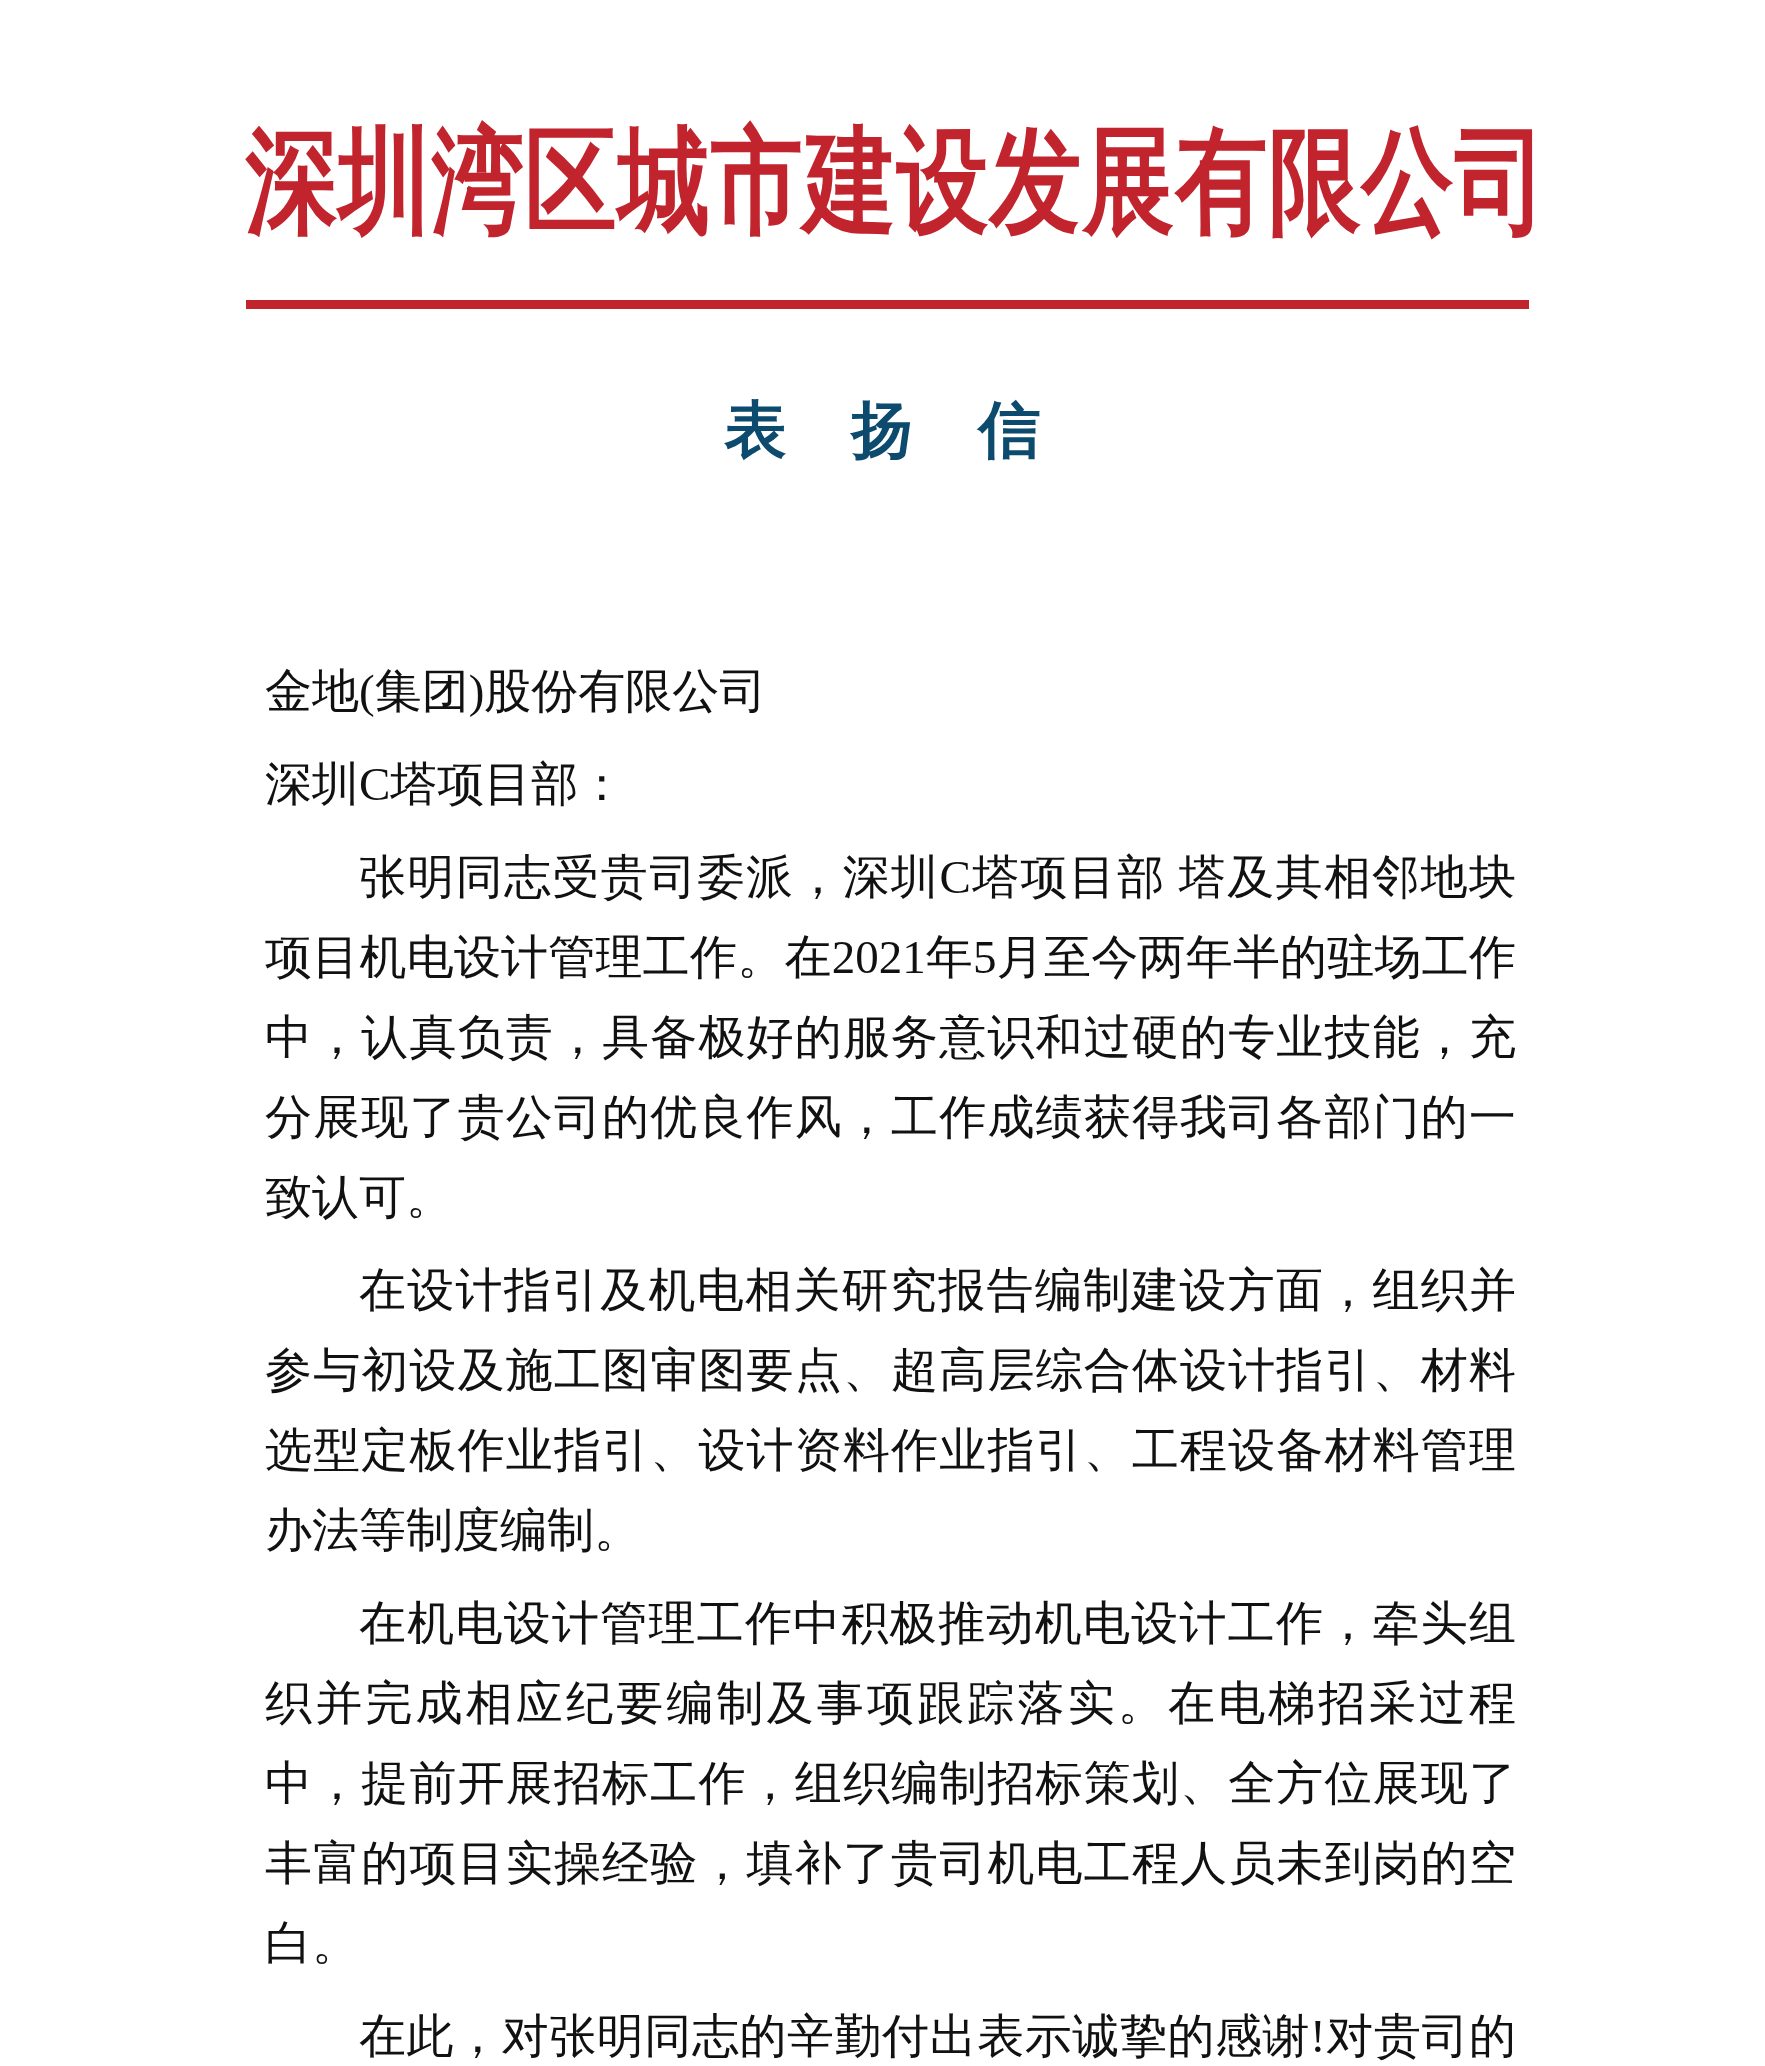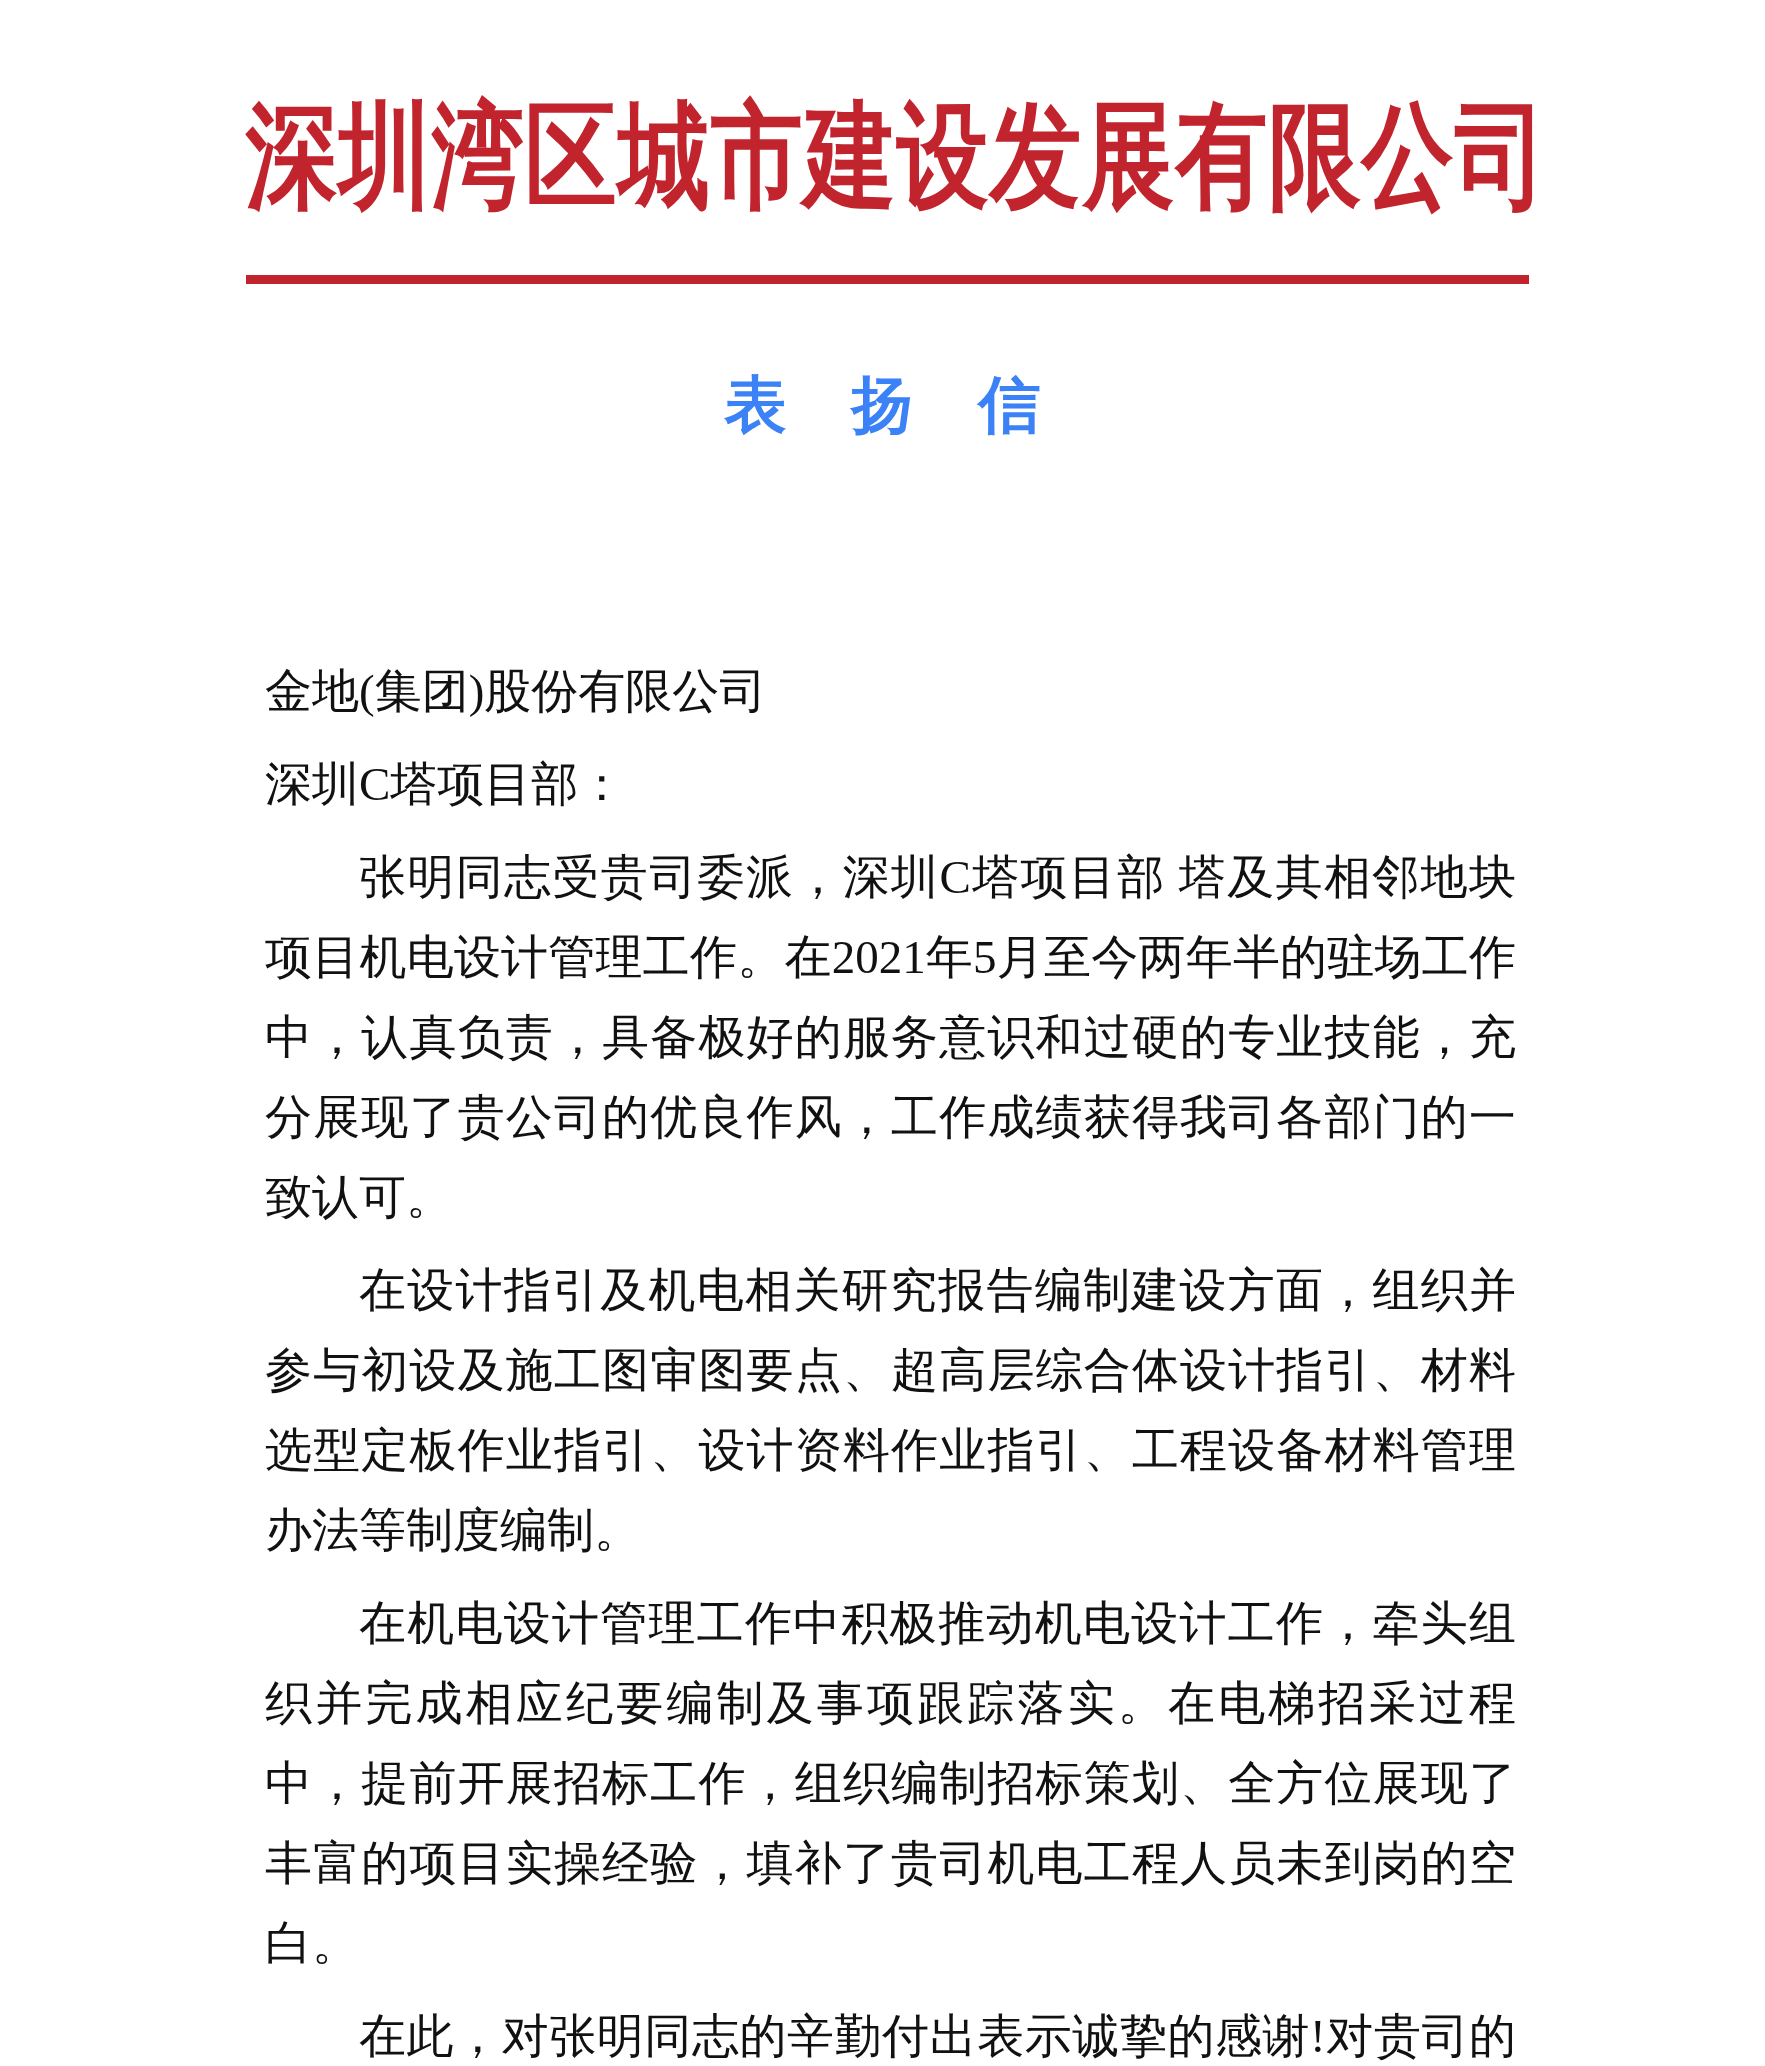--- a/index.html
+++ b/index.html
@@ -7,21 +7,21 @@
   .page {
     position: relative;
     width: 1765px;
     height: 2508px;
     background: #ffffff;
     font-family: "Liberation Serif", "DejaVu Serif", serif;
     color: var(--ink);
     overflow: hidden;
   }
   
-  .letterhead { padding-top: 93px; }
+  .letterhead { padding-top: 118px; }
   .letterhead-name {
     margin-left: 246px;
     font-size: 116px;
     line-height: 1.12;
     font-weight: 700;
     color: var(--accent);
     white-space: nowrap;
     width: max-content;
     transform: scaleX(0.79);
     transform-origin: left center;
@@ -35,21 +35,21 @@
   }
   
   .letter-title {
     margin: 87px 0 0 0;
     font-size: 62px;
     line-height: 68px;
     font-weight: 700;
     text-align: center;
     letter-spacing: 1.05em;
     text-indent: 1.05em;
-    color: #3b82f6;
+    color: #0c4a6e;
   }
   
   .letter-body {
     position: absolute;
     left: 252px;
     top: 638px;
     width: 1277px;
     font-size: 47px;
     line-height: 80px;
     text-align: justify;

